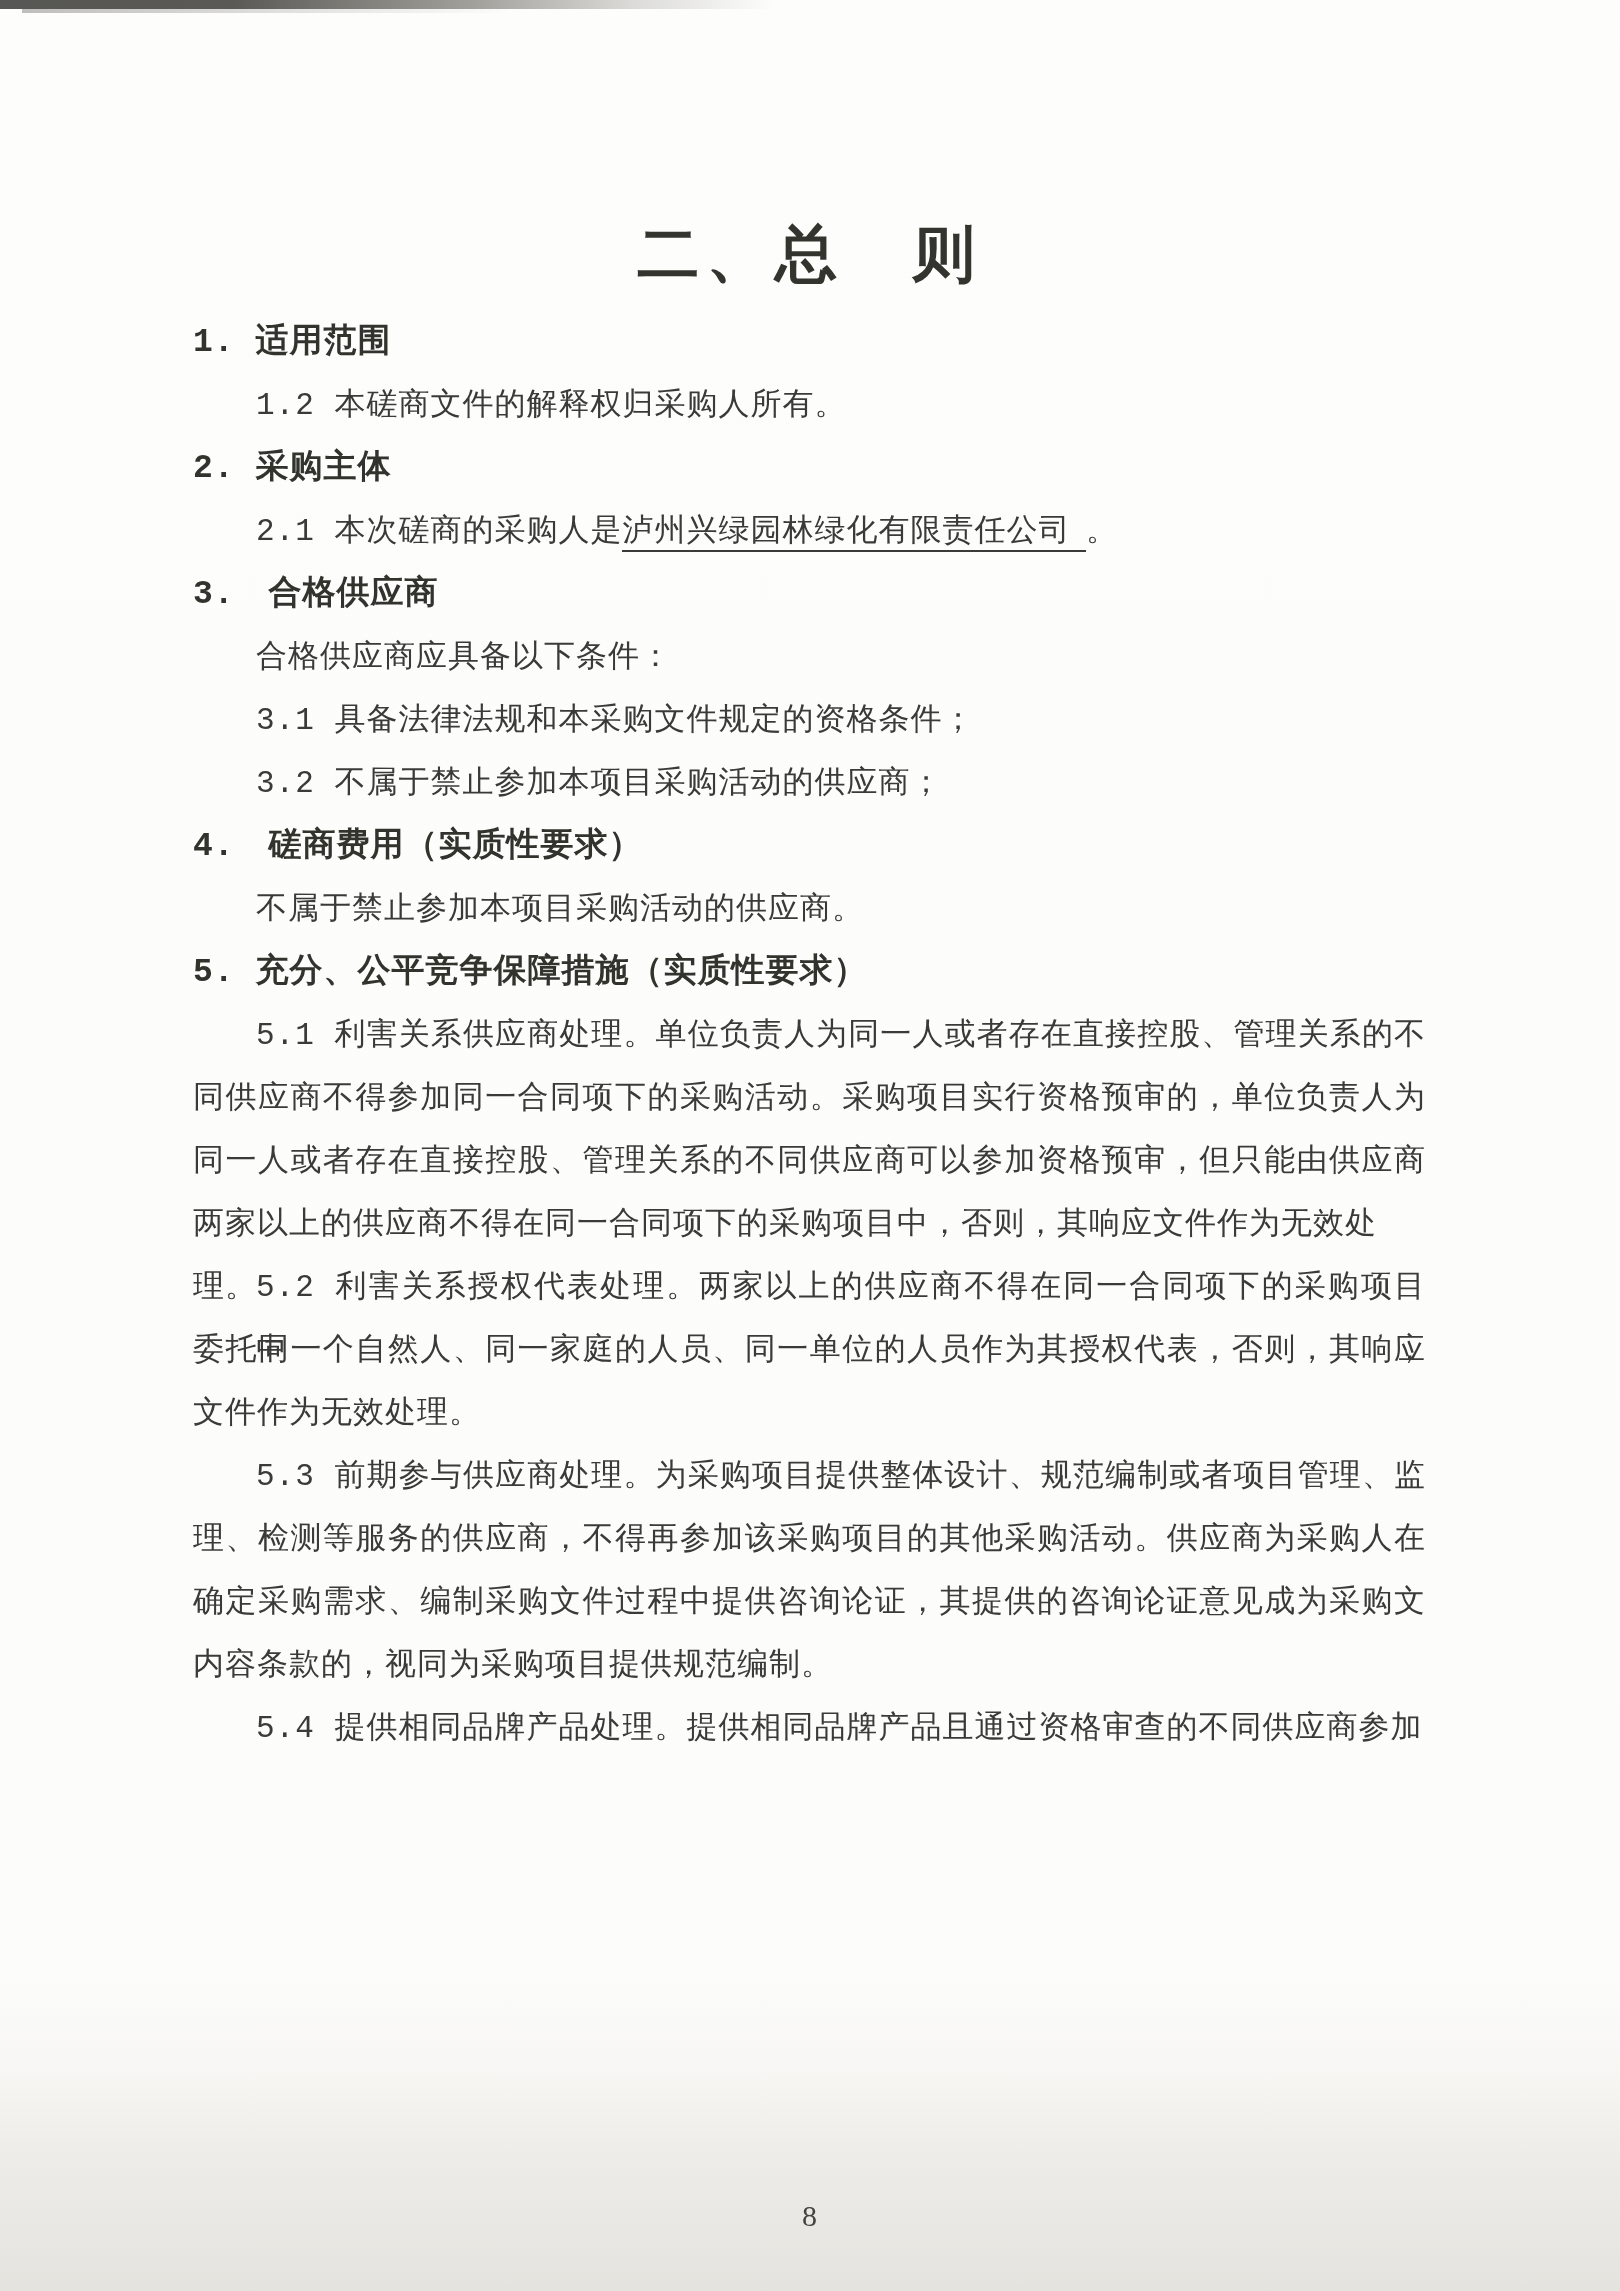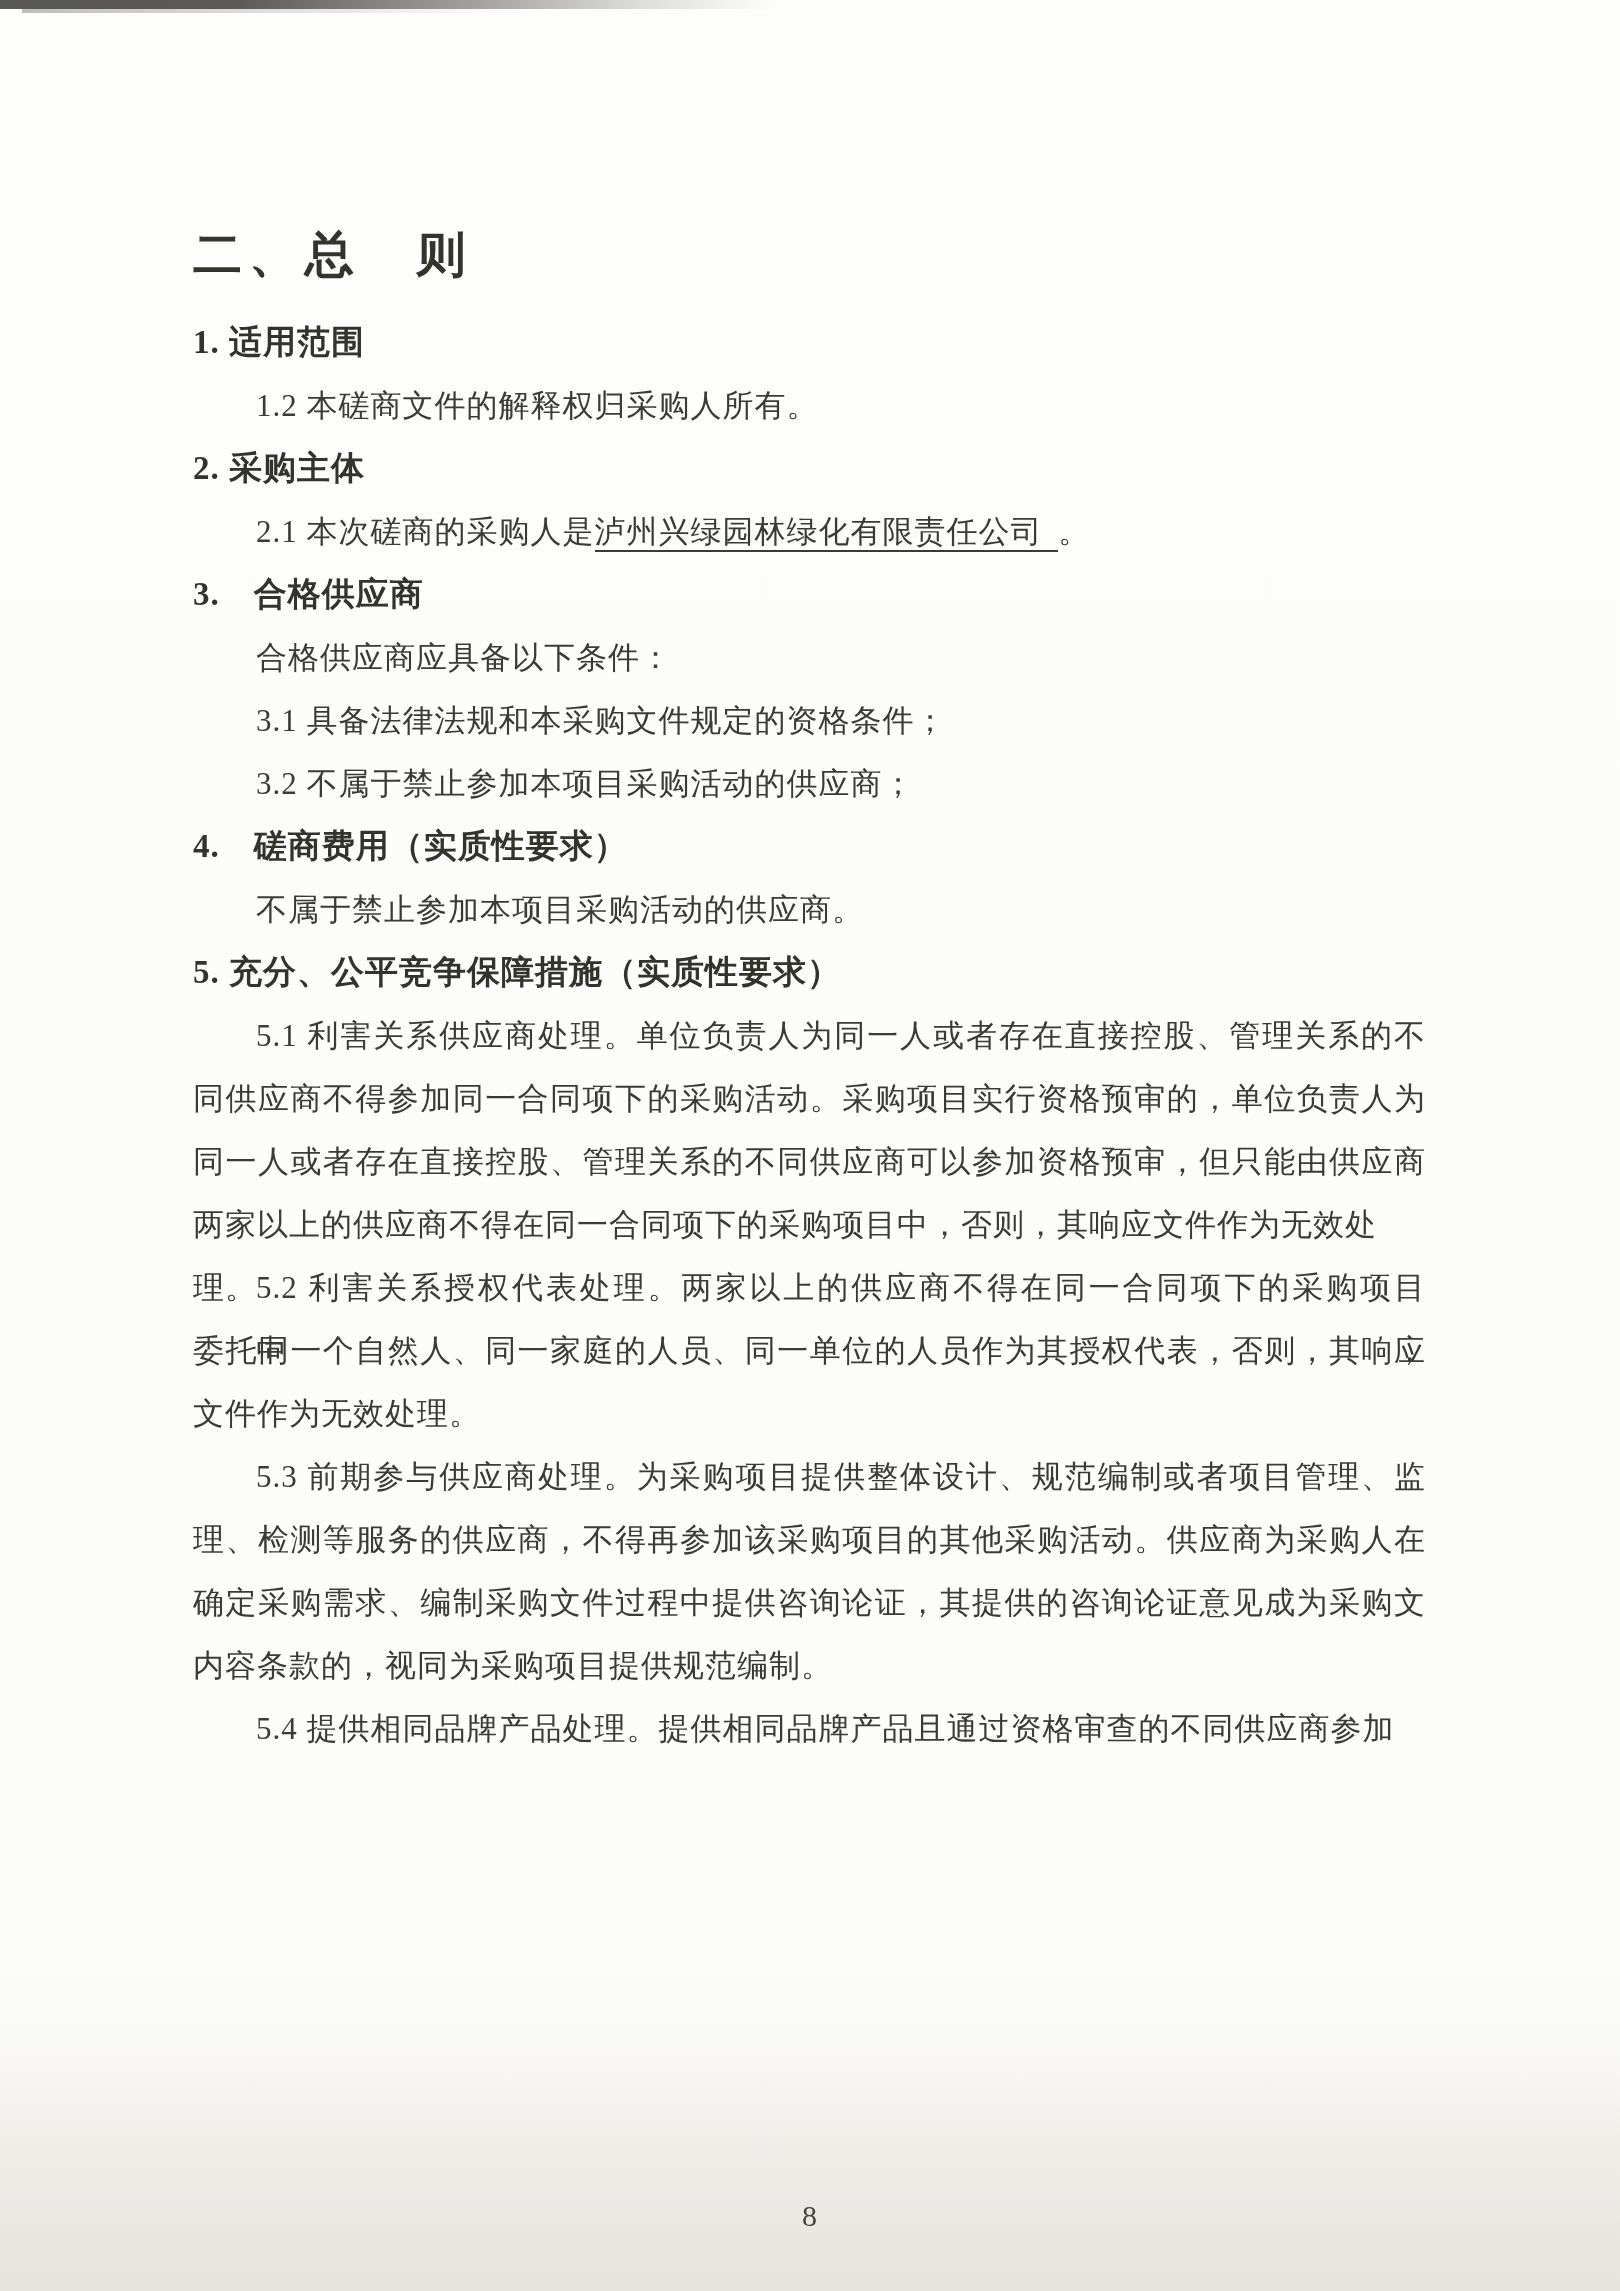--- a/index.html
+++ b/index.html
@@ -39,34 +39,35 @@
       rgba(85,82,70,0.07) 100%);
   }
   .content {
     position: absolute; left: 193px; top: 0;
     width: 1233px;
     color: #3a3a37;
   }
   .doc-title {
     margin: 225px 0 0 0;
     height: 59px; line-height: 59px;
-    text-align: left;
-    font-size: 49px;
+    text-align: center;
+    font-size: 62px;
     font-weight: 700;
     letter-spacing: 6.9px;
     color: #34342f;
     white-space: pre-wrap;
   }
   .lines { margin-top: 27.4px; }
   .line {
     height: 63px; line-height: 63px;
     font-size: 31px;
     letter-spacing: 1px;
     white-space: pre-wrap;
     color: #3a3a37;
+    font-family: Liberation Mono, monospace;
   }
   .line.heading {
     font-weight: 700;
     font-size: 33px;
     color: #33332e;
   }
   .line.indent { padding-left: 63px; }
   .line.fill {
     text-align: justify;
     text-align-last: justify;

